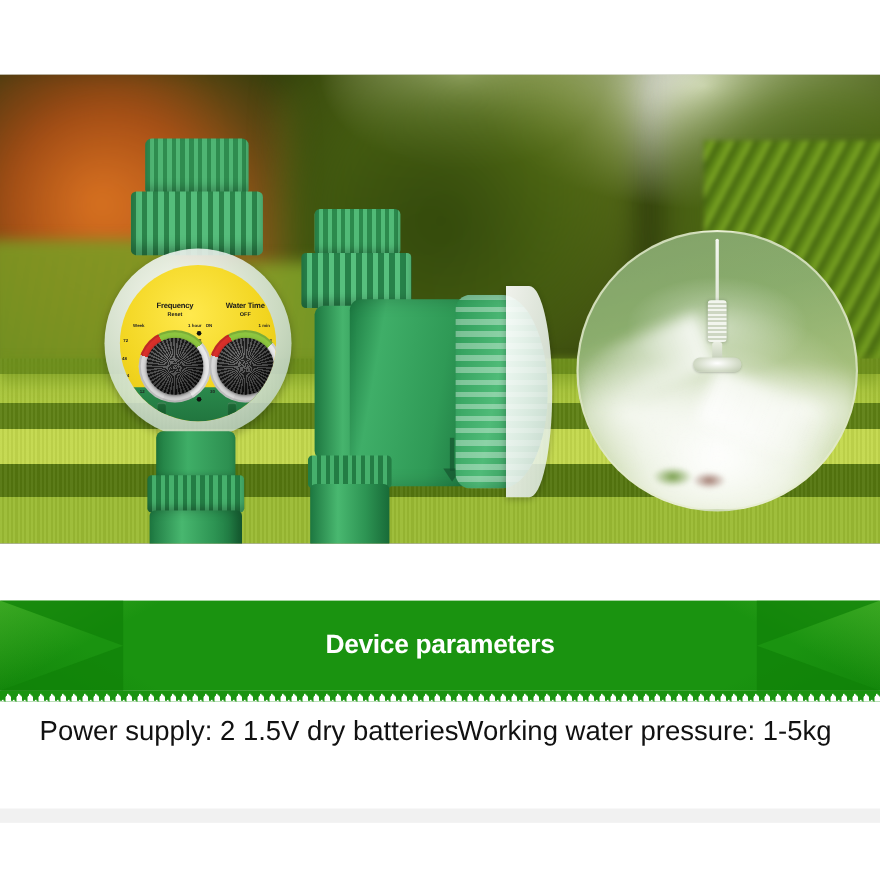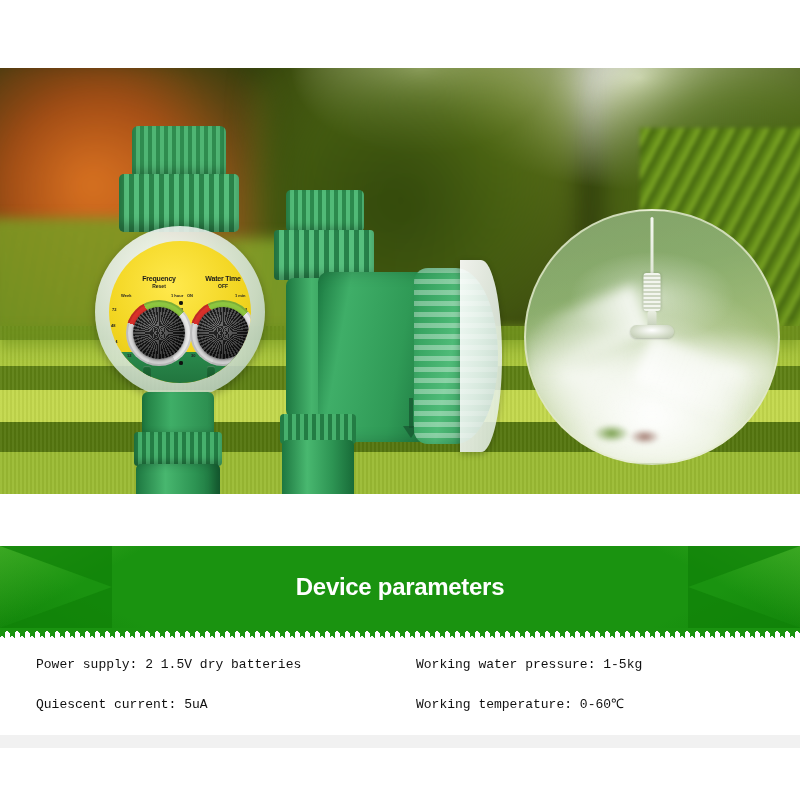--- a/index.html
+++ b/index.html
@@ -350,22 +350,22 @@
   }
 
   
   .specs{
     position:absolute; left:0; top:646px; width:800px; height:80px;
   }
   .spec-row{ position:absolute; width:800px; height:38px; }
   .spec-row.r1{ top:0; }
   .spec-row.r2{ top:40px; }
   .spec-cell{
-    position:absolute; font-size:13px; color:#111111;
-    font-family:Liberation Mono, monospace;
+    position:absolute; font-size:25px; color:#111111;
+    font-family:Liberation Sans, sans-serif;
     white-space:nowrap; line-height:38px;
   }
   .spec-cell.c1{ left:36px; }
   .spec-cell.c2{ left:416px;text-align:center; }
 
   .footer-band{
     position:absolute; left:0; top:735px; width:800px; height:13px;
     background:#f1f1f1;
   }
 </style>
@@ -484,19 +484,17 @@
     </div>
     <div class="zigzag"></div>
   </div>
 
   <div class="specs">
     <div class="spec-row r1">
       <div class="spec-cell c1">Power supply: 2 1.5V dry batteries</div>
       <div class="spec-cell c2">Working water pressure: 1-5kg</div>
     </div>
     <div class="spec-row r2">
-      <div class="spec-cell c1">Quiescent current: 5uA</div>
-      <div class="spec-cell c2">Working temperature: 0-60℃</div>
     </div>
   </div>
 
   <div class="footer-band"></div>
 </div>
 
 </body></html>

